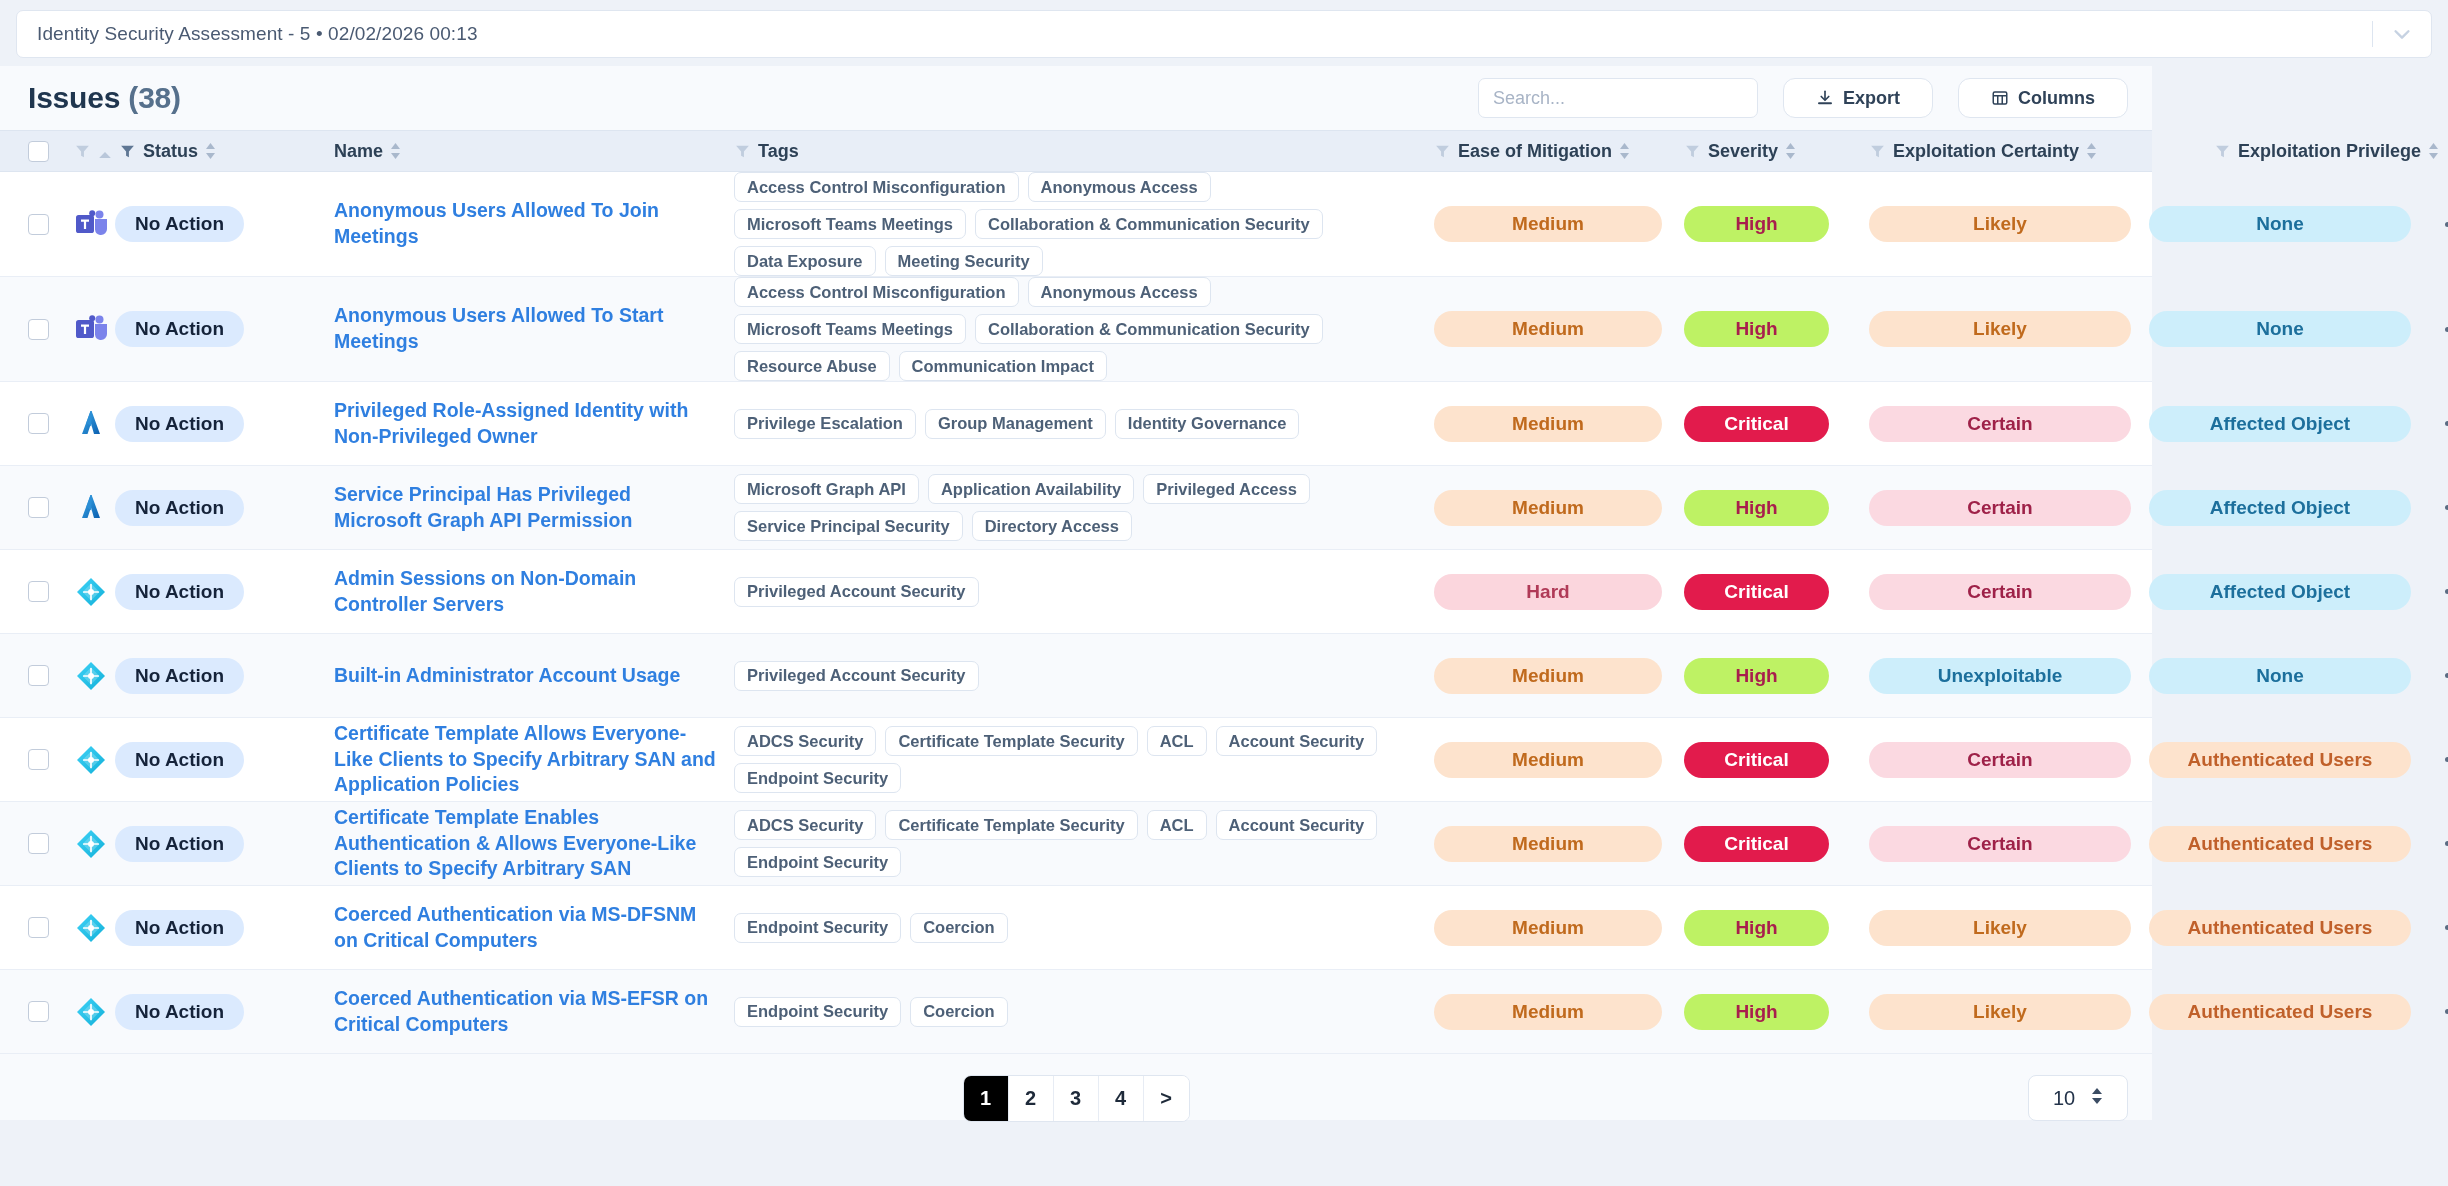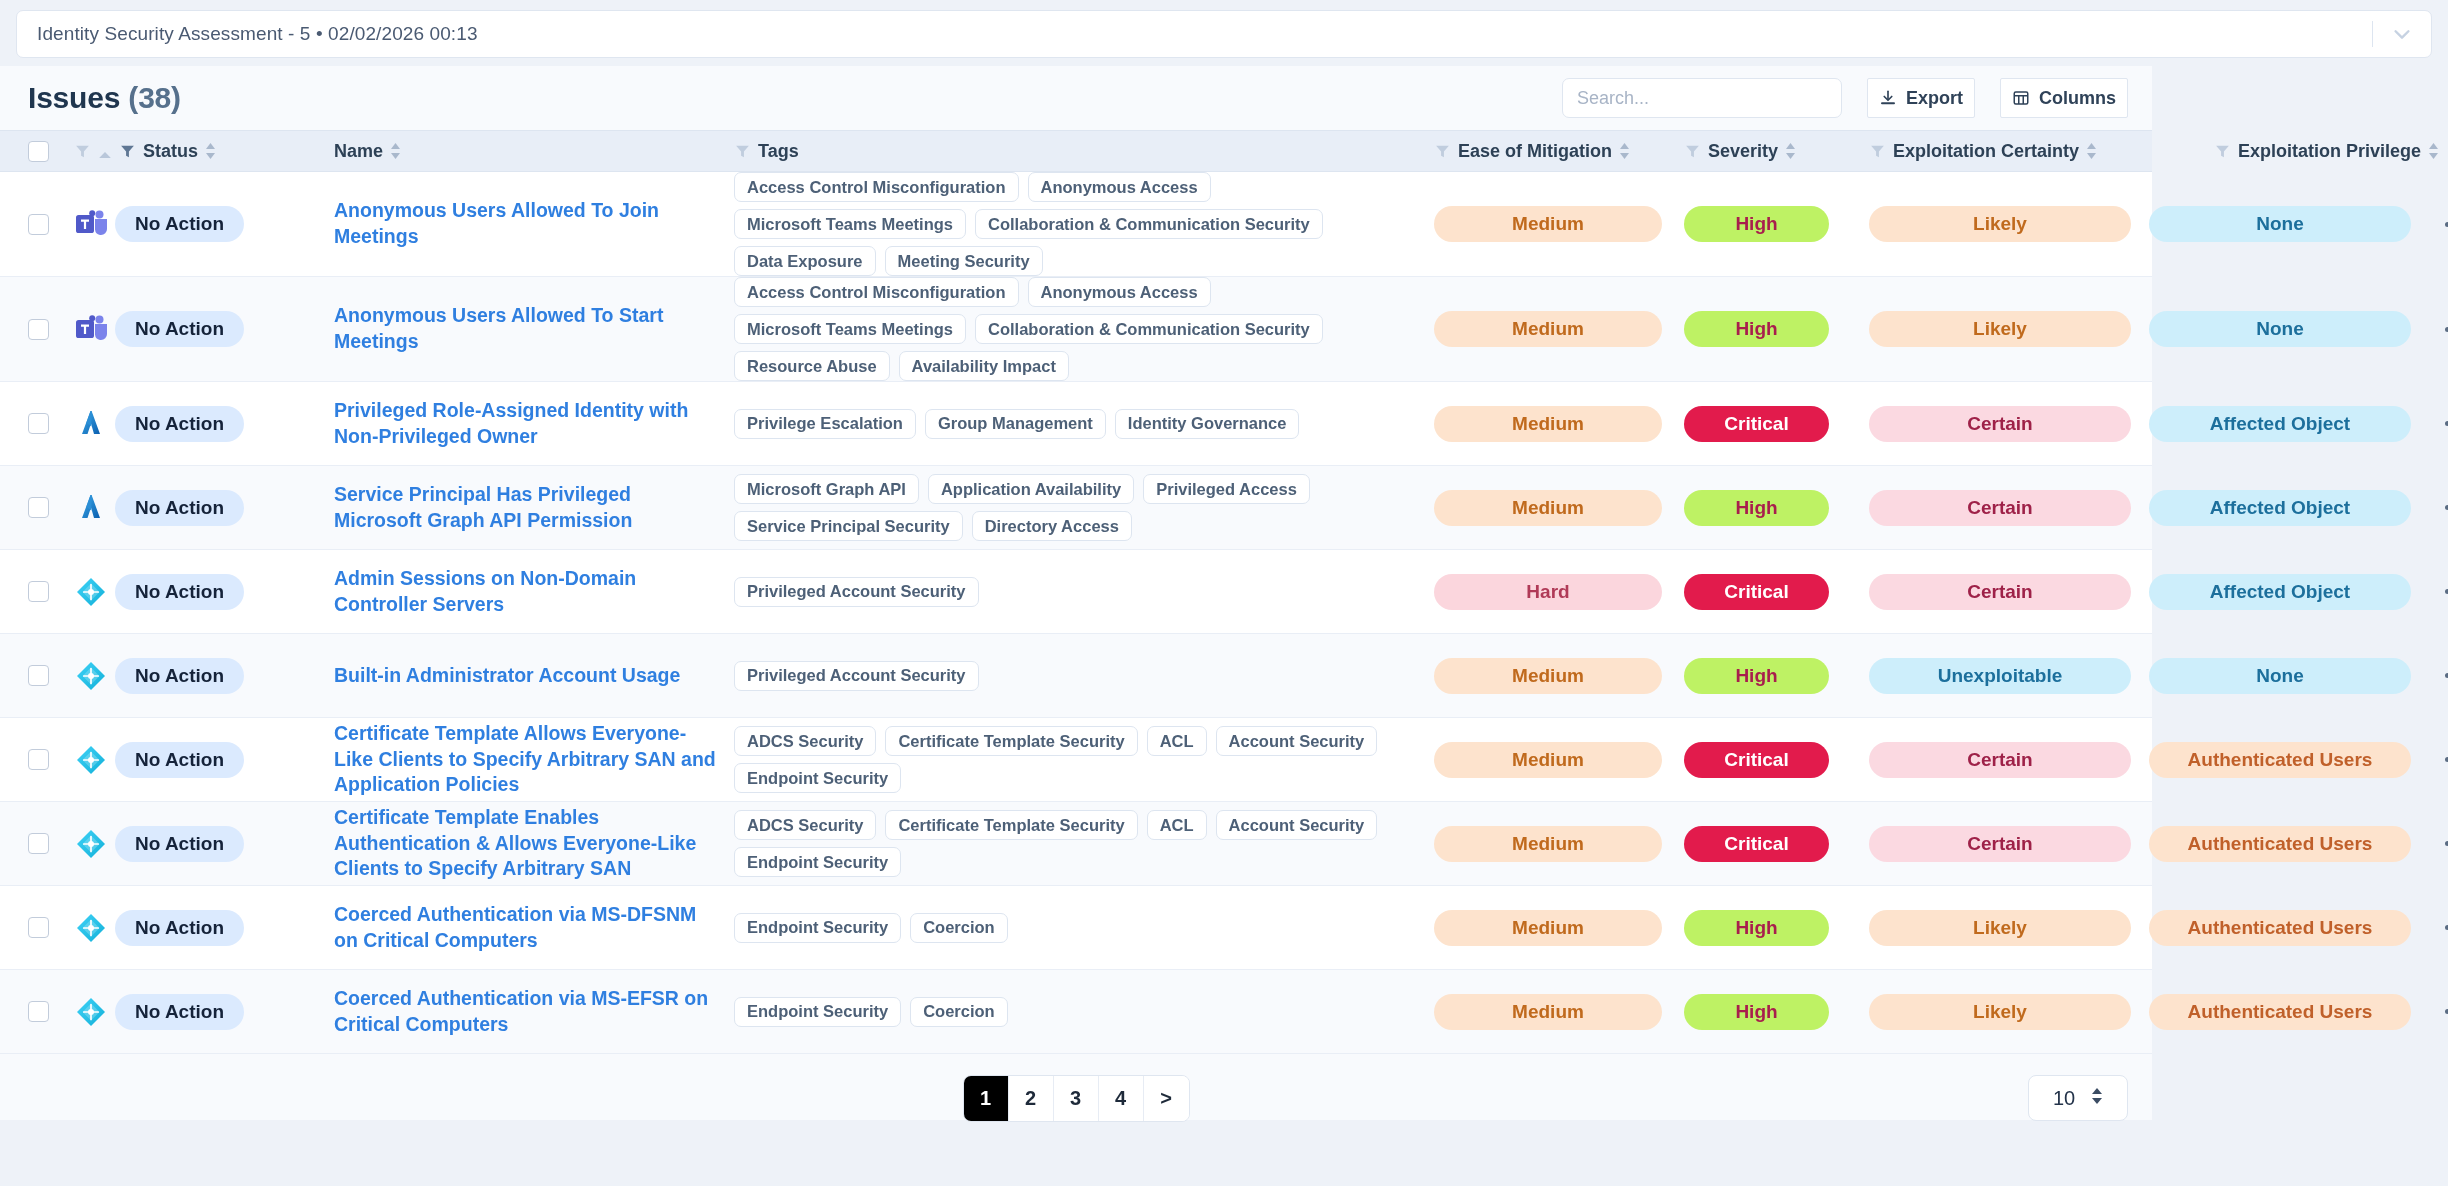--- a/index.html
+++ b/index.html
@@ -49,22 +49,22 @@
     width: 280px; height: 40px;
     border: 1px solid #dfe6f0; border-radius: 7px;
     background: #ffffff;
     padding: 0 14px;
     font-size: 18px; color: #334; outline: none;
     font-family: "Liberation Sans", sans-serif;
   }
   .search-box::placeholder { color: #a8b4c6; }
 
   .tbtn {
-    height: 40px; padding: 0 11px;
-    background: #ffffff; border: 1px solid #dfe6f0; border-radius: 2px;
+    height: 40px; padding: 0 32px;
+    background: #ffffff; border: 1px solid #dfe6f0; border-radius: 12px;
     display: flex; align-items: center; gap: 9px;
     font-size: 18px; color: #2f4258; font-weight: 600;
     cursor: pointer; white-space: nowrap;
     font-family: "Liberation Sans", sans-serif;
   }
   .tbtn svg { display: block; }
 
   
   .thead {
     height: 42px;
@@ -403,21 +403,21 @@
     <div class="c-name">
       <div class="row-name">Anonymous Users Allowed To Start Meetings</div>
     </div>
     <div class="c-tags">
       <div class="tagwrap">
             <span class="tag">Access Control Misconfiguration</span>
             <span class="tag">Anonymous Access</span>
             <span class="tag">Microsoft Teams Meetings</span>
             <span class="tag">Collaboration &amp; Communication Security</span>
             <span class="tag">Resource Abuse</span>
-            <span class="tag">Availability Impact</span>
+            <span class="tag">Communication Impact</span>
           </div>
     </div>
     <div class="c-ease">
       <div class="badge b-medium">Medium</div>
     </div>
     <div class="c-sev">
       <div class="badge w-sev b-high">High</div>
     </div>
     <div class="c-cert">
       <div class="badge w-cert b-likely">Likely</div>

